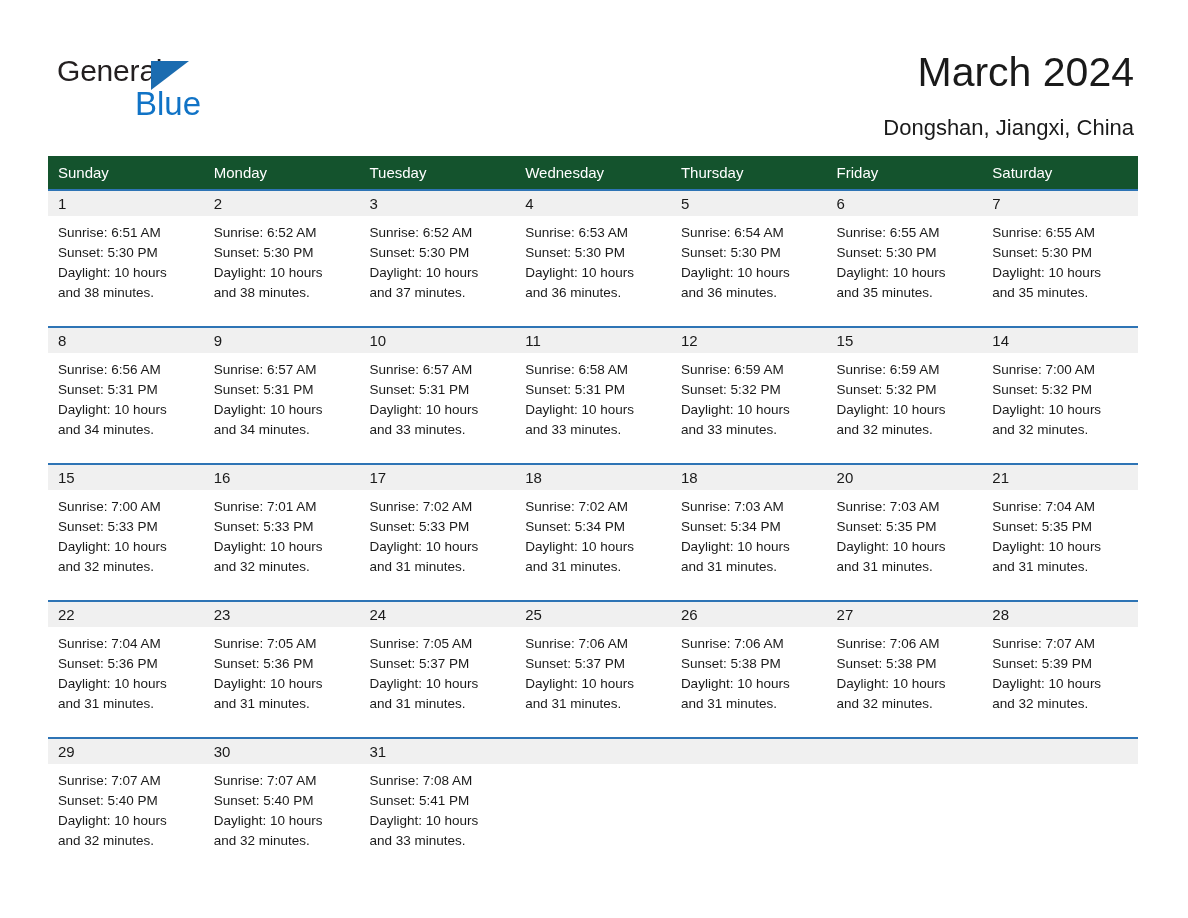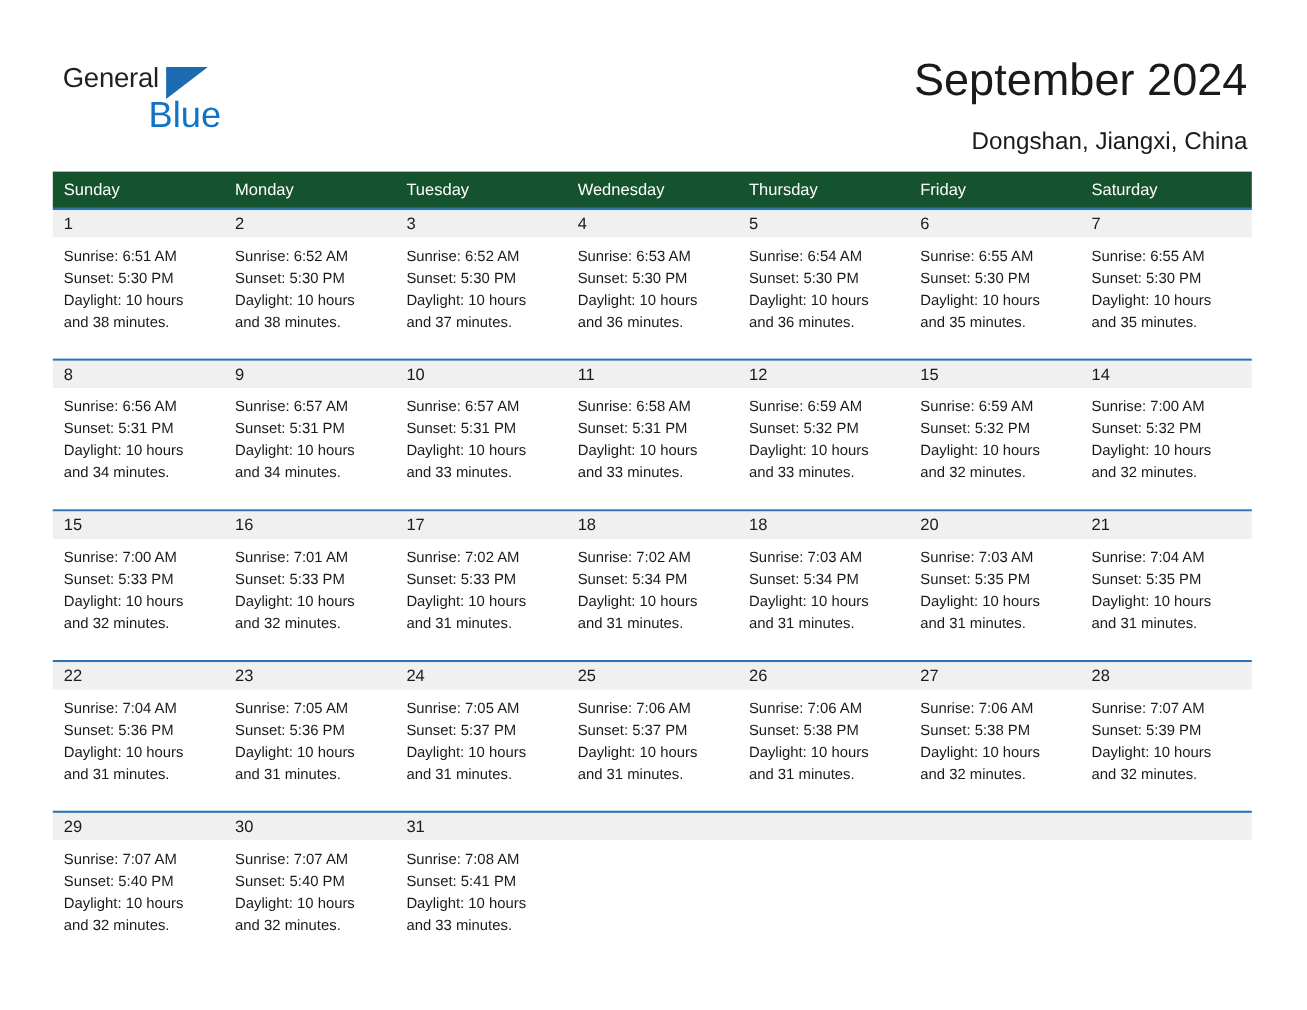--- a/index.html
+++ b/index.html
@@ -30,21 +30,21 @@
   .logo {
     position: absolute;
     left: 57px;
     top: 52px;
     width: 260px;
     height: 70px;
   }
   .logo-general {
     position: absolute;
     left: 0; top: 0;
-    font-size: 25px;
+    font-size: 30px;
     line-height: 38px;
     color: #231f20;
     letter-spacing: -0.2px;
     font-family: "Liberation Sans", sans-serif;
   }
   .logo-tri {
     position: absolute;
     left: 94px;
     top: 9px;
     width: 0; height: 0;
@@ -144,21 +144,21 @@
 <div class="page">
 
   <div class="top">
 
     <div class="logo">
       <span class="logo-general">General</span>
       <span class="logo-tri"></span>
       <span class="logo-blue">Blue</span>
     </div>
 
-    <div class="title">September 2024</div>
+    <div class="title">March 2024</div>
     <div class="subtitle">Dongshan, Jiangxi, China</div>
 
   </div>
 
   <div class="cal">
 
     <div class="cal-head">
       <div class="hcell">Sunday</div>
       <div class="hcell">Monday</div>
       <div class="hcell">Tuesday</div>

